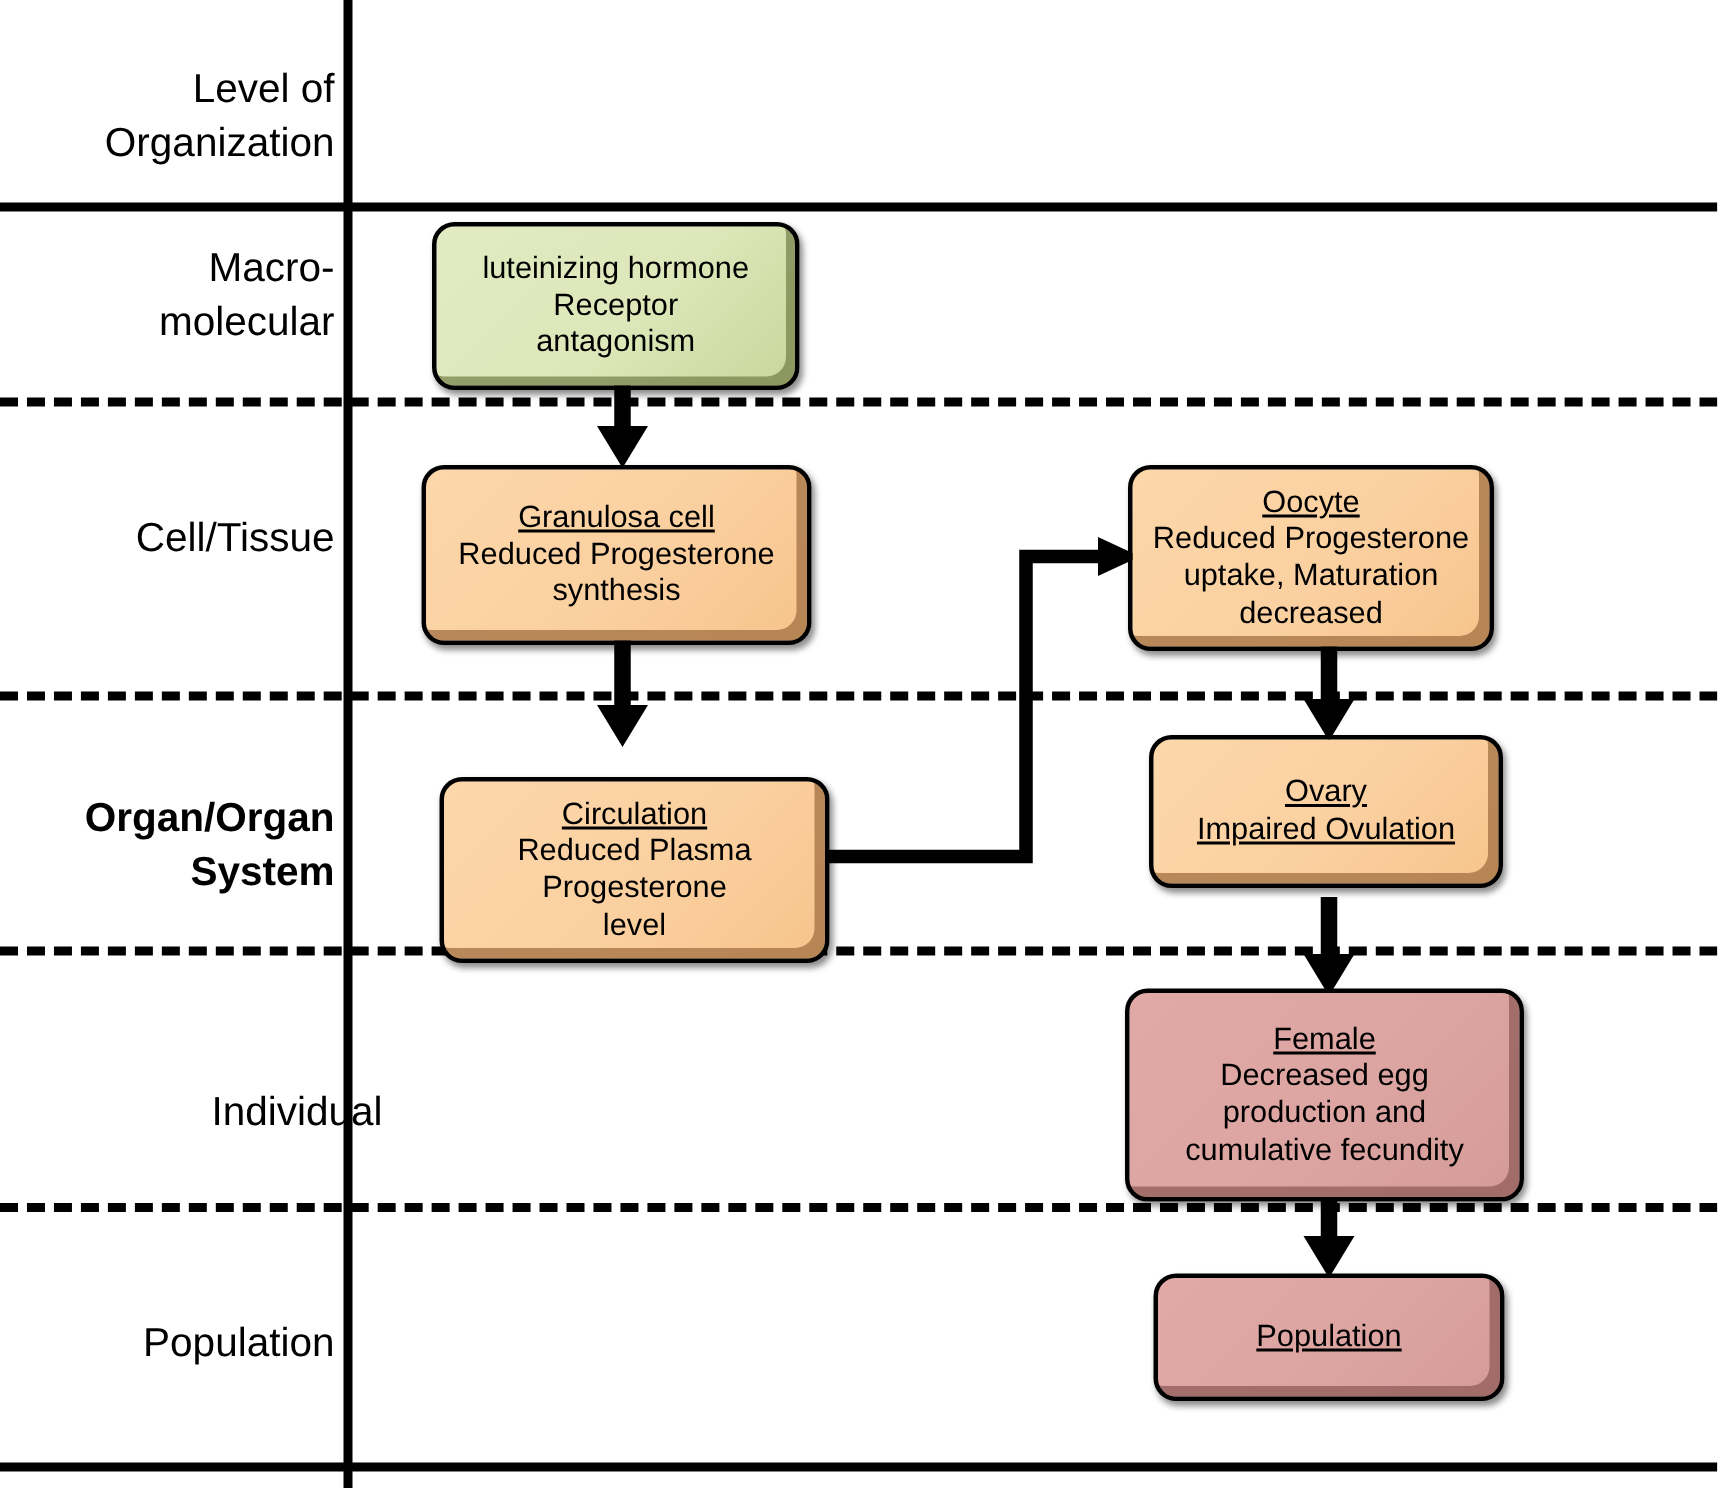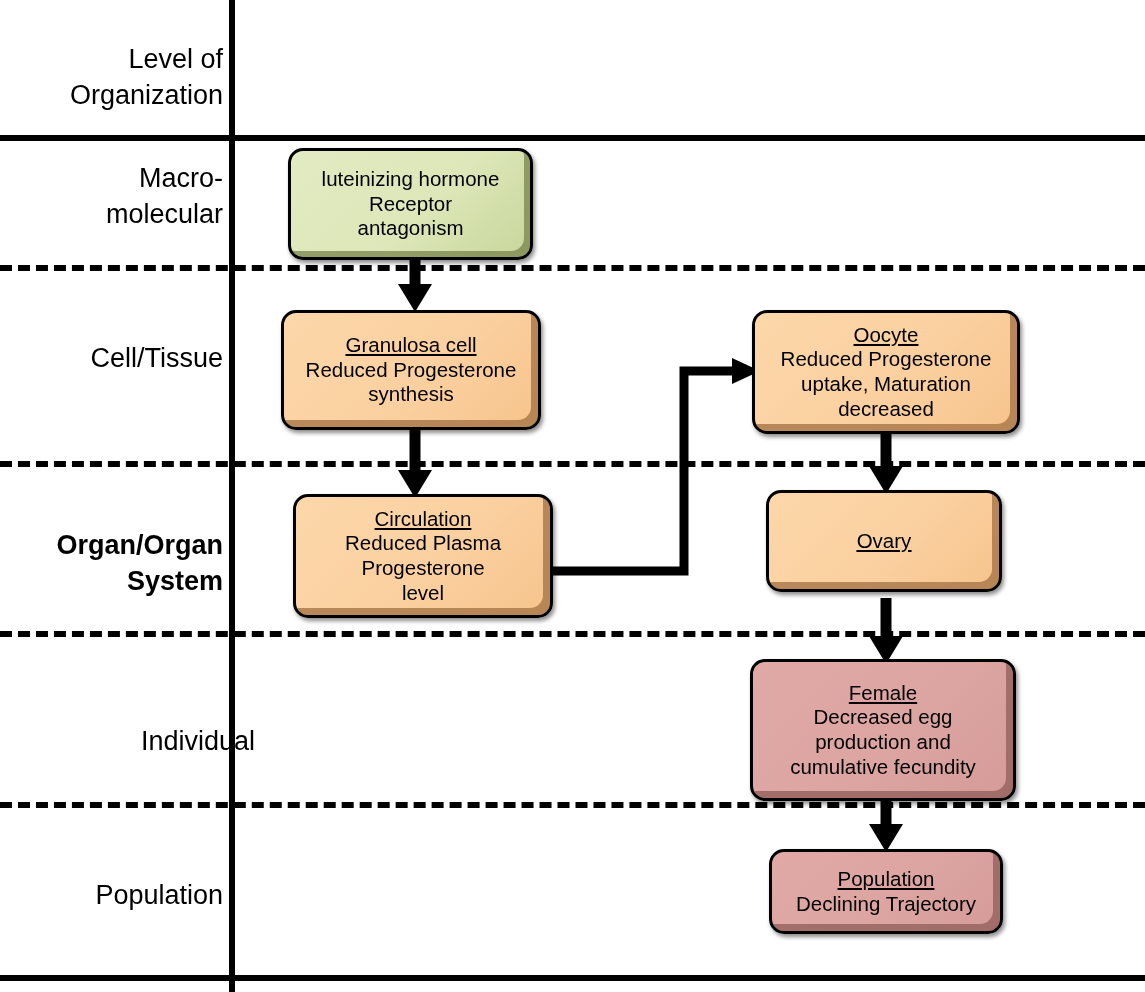--- a/index.html
+++ b/index.html
@@ -179,53 +179,53 @@
   </div>
 
   <div class="node orange" style="left:281px; top:310px; width:260px; height:120px;">
     <span class="node-inner">
       <span class="node-title">Granulosa cell</span>
       <span class="node-body">Reduced Progesterone
 synthesis</span>
     </span>
   </div>
 
-  <div class="node orange" style="left:752px; top:310px; width:268px; height:124px;">
+  <div class="node orange" style="left:752px; top:310px; width:244px; height:124px;">
     <span class="node-inner">
       <span class="node-title">Oocyte</span>
       <span class="node-body">Reduced Progesterone
 uptake, Maturation
 decreased</span>
     </span>
   </div>
 
-  <div class="node orange" style="left:293px; top:494px; width:260px; height:124px;">
+  <div class="node orange" style="left:293px; top:518px; width:260px; height:124px;">
     <span class="node-inner">
       <span class="node-title">Circulation</span>
       <span class="node-body">Reduced Plasma
 Progesterone
 level</span>
     </span>
   </div>
 
   <div class="node orange" style="left:766px; top:490px; width:236px; height:102px;text-decoration:underline;">
     <span class="node-inner">
       <span class="node-title">Ovary</span>
+      <span class="node-body">Impaired Ovulation</span>
     </span>
   </div>
 
   <div class="node rose" style="left:750px; top:659px; width:266px; height:142px;">
     <span class="node-inner">
       <span class="node-title">Female</span>
       <span class="node-body">Decreased egg
 production and
 cumulative fecundity</span>
     </span>
   </div>
 
   <div class="node rose" style="left:769px; top:849px; width:234px; height:85px;">
     <span class="node-inner">
       <span class="node-title">Population</span>
-      <span class="node-body">Declining Trajectory</span>
     </span>
   </div>
 
 </div>
 
 </body></html>

